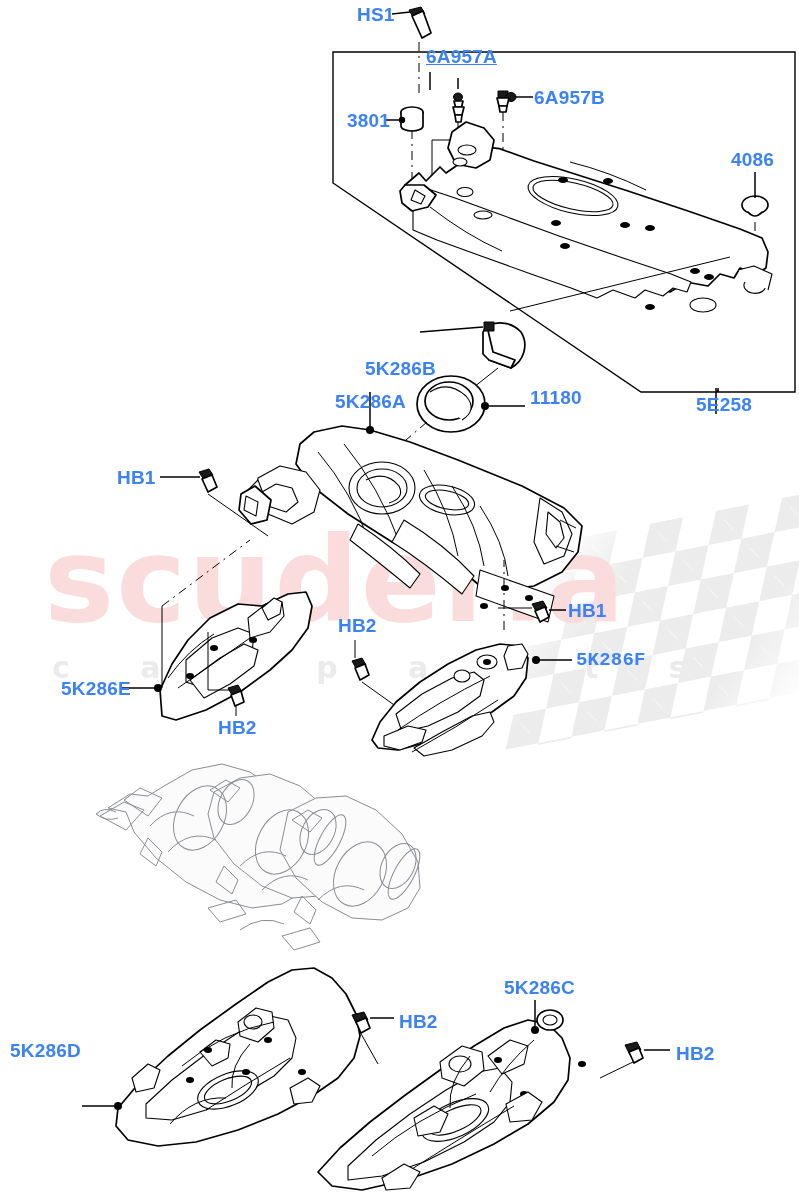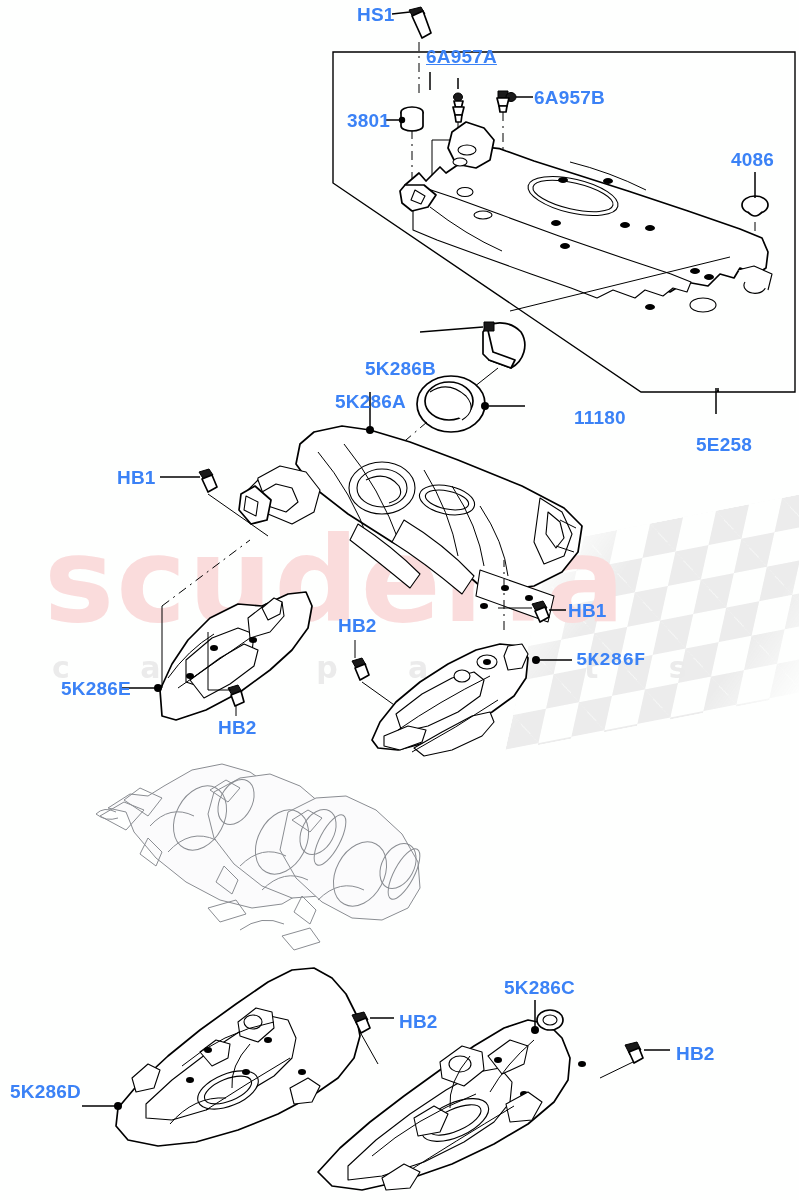--- a/index.html
+++ b/index.html
@@ -388,28 +388,28 @@
     <line class="ln" x1="716" y1="392" x2="716" y2="388"></line>
     <line class="ln" x1="716" y1="392" x2="716" y2="392"></line>
     <line class="ln" x1="716" y1="392" x2="716" y2="414"></line>
   </svg>
 
   <div class="lbl" style="left:357px;top:5px;">HS1</div>
   <div class="lbl" style="left:426px;top:47px;text-decoration:underline;">6A957A</div>
   <div class="lbl" style="left:534px;top:88px;">6A957B</div>
   <div class="lbl" style="left:347px;top:111px;">3801</div>
   <div class="lbl" style="left:731px;top:150px;">4086</div>
-  <div class="lbl" style="left:696px;top:395px;margin-top:40px;">5E258</div>
+  <div class="lbl" style="left:696px;top:395px;">5E258</div>
   <div class="lbl" style="left:365px;top:323px;margin-top:36px;">5K286B</div>
-  <div class="lbl" style="left:530px;top:408px;margin-left:44px;">11180</div>
+  <div class="lbl" style="left:530px;top:388px;">11180</div>
   <div class="lbl" style="left:335px;top:392px;">5K286A</div>
   <div class="lbl" style="left:117px;top:468px;">HB1</div>
   <div class="lbl" style="left:568px;top:601px;">HB1</div>
   <div class="lbl" style="left:338px;top:616px;">HB2</div>
   <div class="lbl" style="left:576px;top:651px;font-family:Liberation Mono, monospace;">5K286F</div>
   <div class="lbl" style="left:61px;top:679px;">5K286E</div>
   <div class="lbl" style="left:218px;top:718px;">HB2</div>
   <div class="lbl" style="left:504px;top:978px;">5K286C</div>
   <div class="lbl" style="left:399px;top:1012px;">HB2</div>
   <div class="lbl" style="left:676px;top:1044px;">HB2</div>
-  <div class="lbl" style="left:10px;top:1082px;">5K286D</div>
+  <div class="lbl" style="left:10px;top:1041px;">5K286D</div>
 
 </div>
 
 </body></html>

